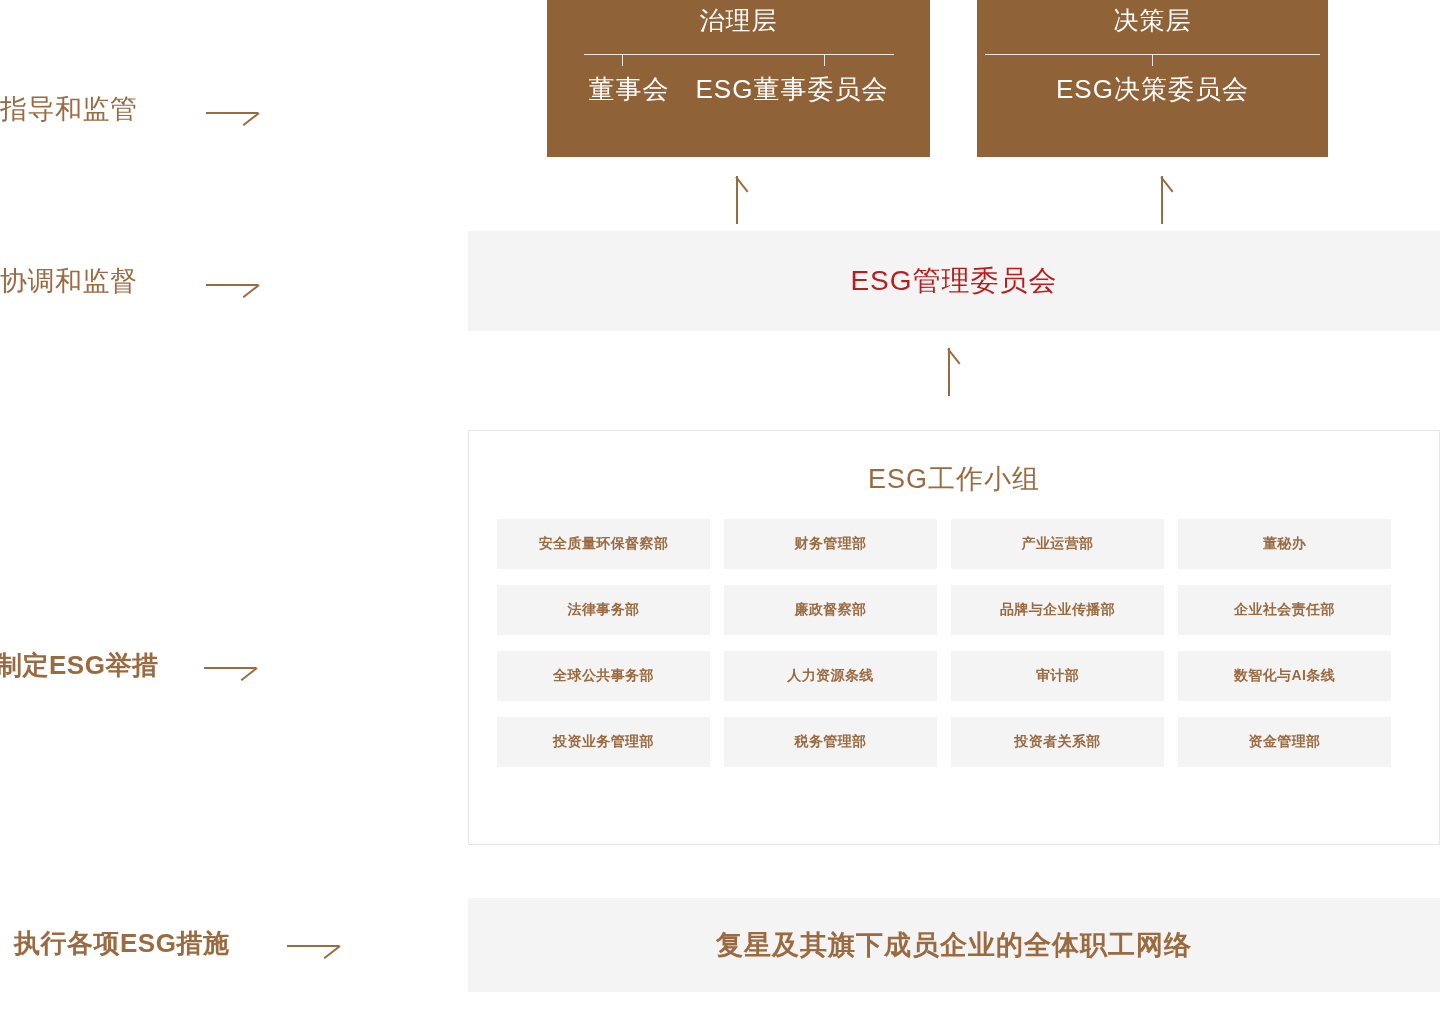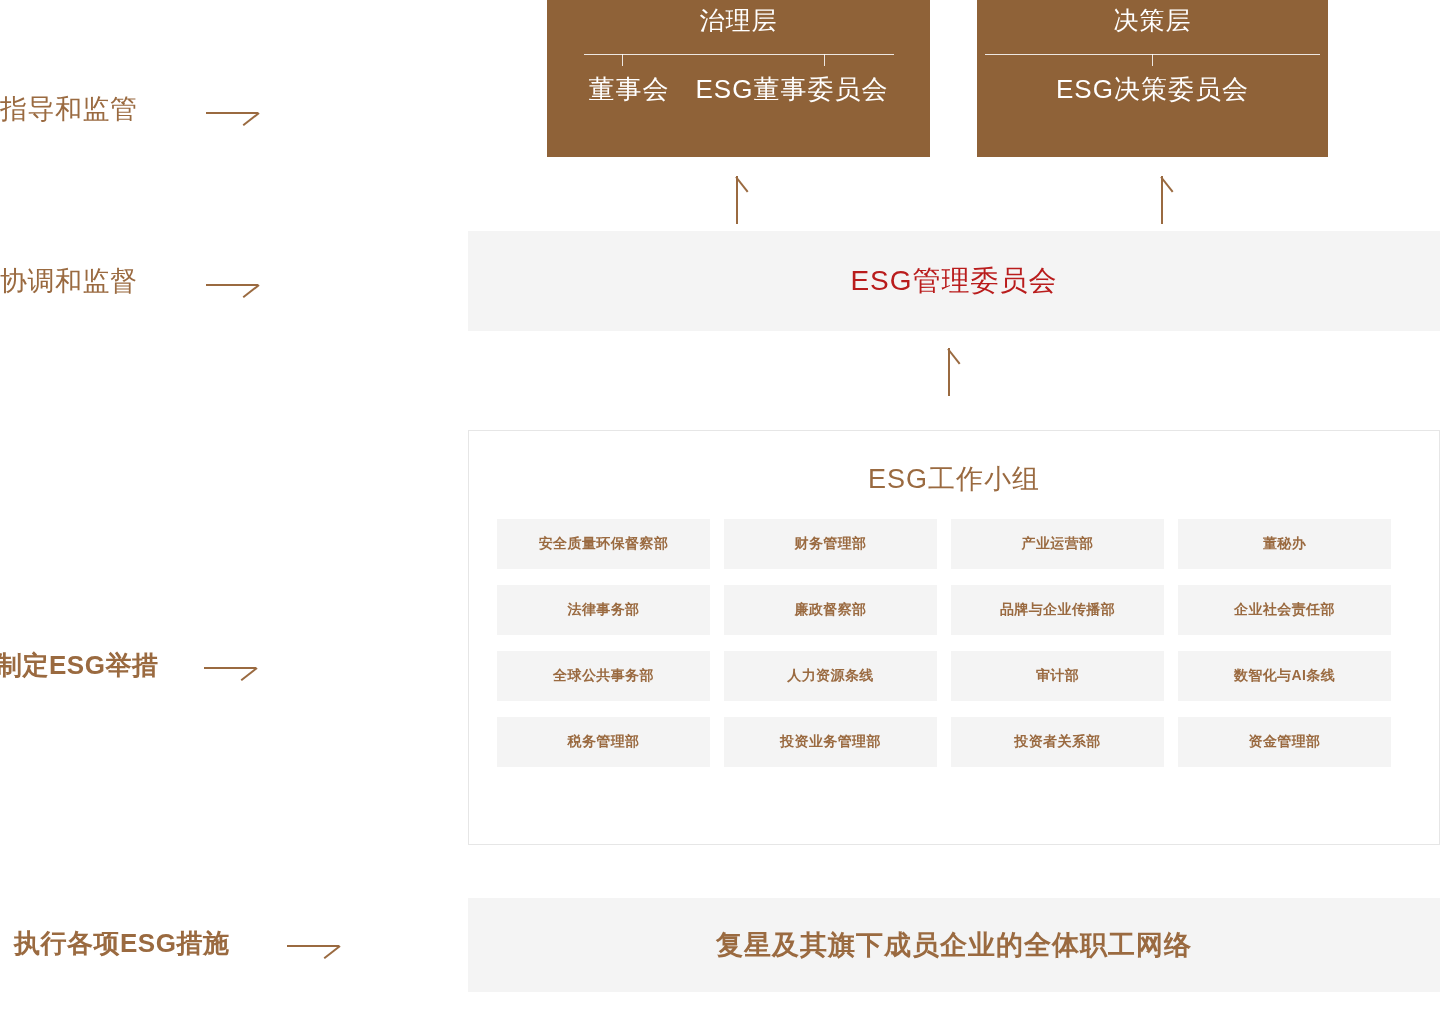--- a/index.html
+++ b/index.html
@@ -331,22 +331,22 @@
       <div class="dept-cell">产业运营部</div>
       <div class="dept-cell">董秘办</div>
       <div class="dept-cell">法律事务部</div>
       <div class="dept-cell">廉政督察部</div>
       <div class="dept-cell">品牌与企业传播部</div>
       <div class="dept-cell">企业社会责任部</div>
       <div class="dept-cell">全球公共事务部</div>
       <div class="dept-cell">人力资源条线</div>
       <div class="dept-cell">审计部</div>
       <div class="dept-cell">数智化与AI条线</div>
+      <div class="dept-cell">投资业务管理部</div>
       <div class="dept-cell">税务管理部</div>
-      <div class="dept-cell">投资业务管理部</div>
       <div class="dept-cell">投资者关系部</div>
       <div class="dept-cell">资金管理部</div>
     </div>
   </div>
 
   <div class="grey-bar" id="bar-workforce">
     <span class="bar-text">复星及其旗下成员企业的全体职工网络</span>
   </div>
 
 </div>

